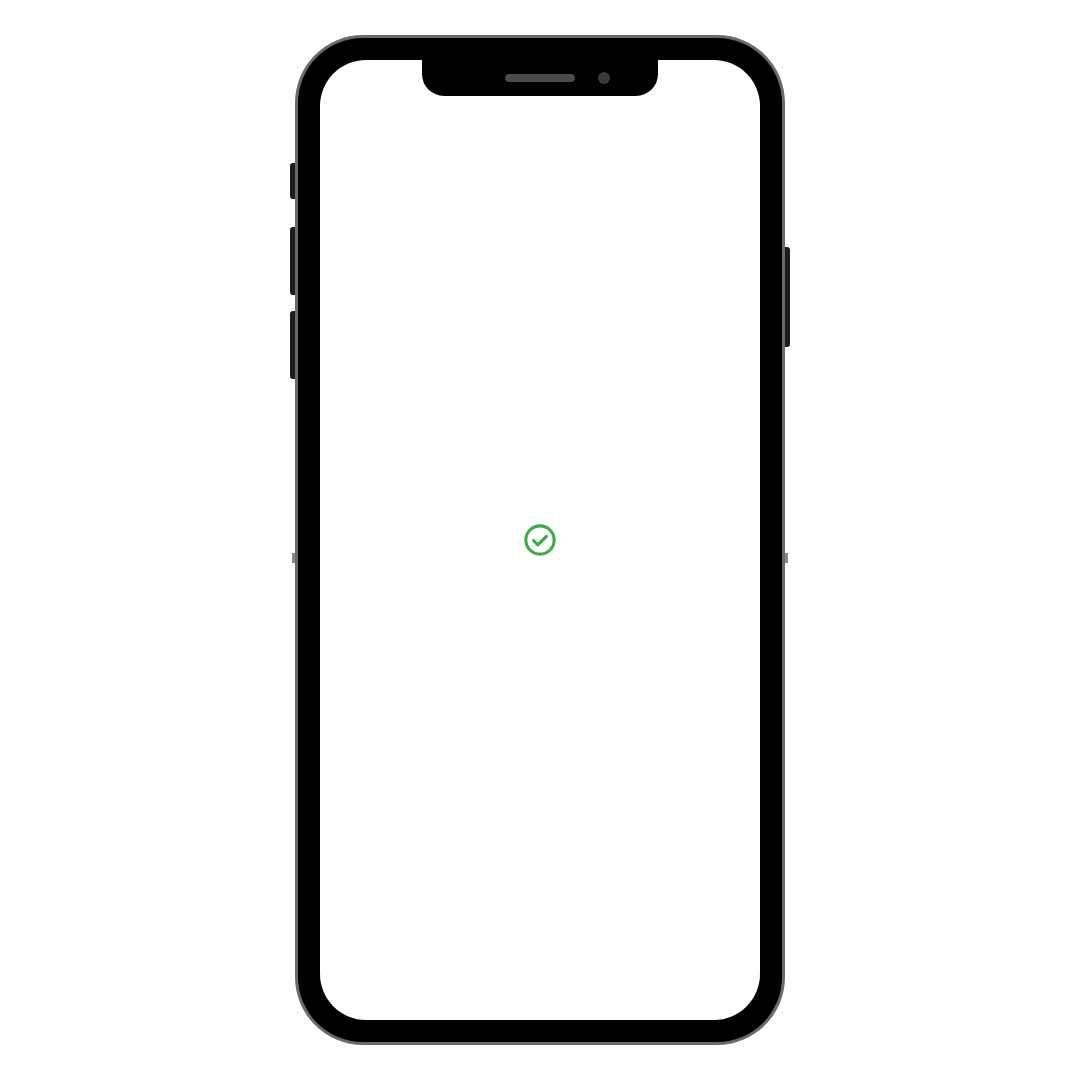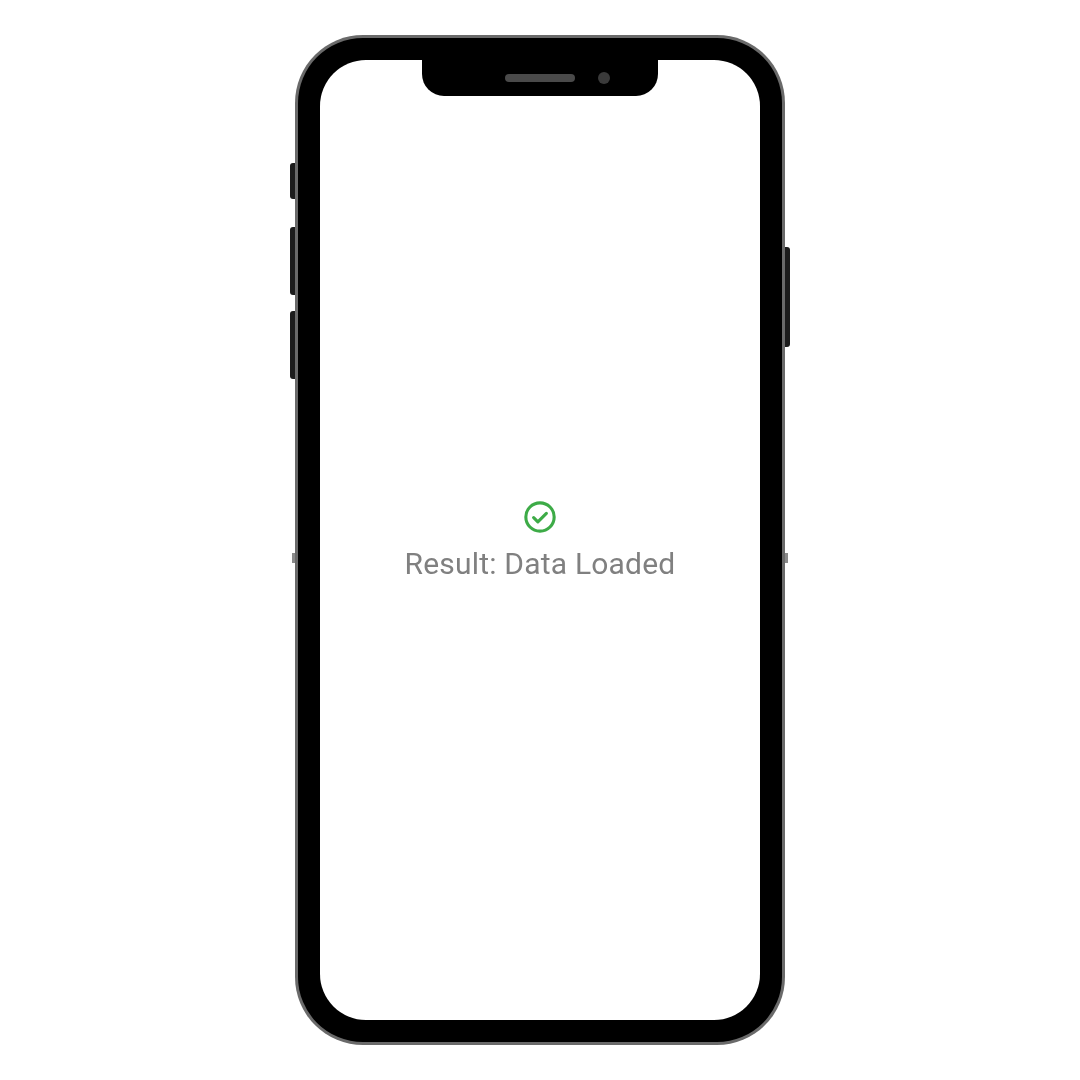--- a/index.html
+++ b/index.html
@@ -169,18 +169,17 @@
           <div class="speaker"></div>
           <div class="camera"></div>
         </div>
         <div class="content">
           <span class="icon-circle">
             <svg viewBox="0 0 24 24" width="34" height="34" fill="none" stroke="#3DAB47" stroke-width="2.2" stroke-linecap="round" stroke-linejoin="round">
               <circle cx="12" cy="12" r="10"></circle>
               <path d="M7.5 12.5 L10.5 15.5 L16.5 9.5"></path>
             </svg>
           </span>
-          <div class="result-text">Result: Data Loaded</div>
         </div>
       </div>
     </div>
   </div>
 </div>
 
 </body></html>

